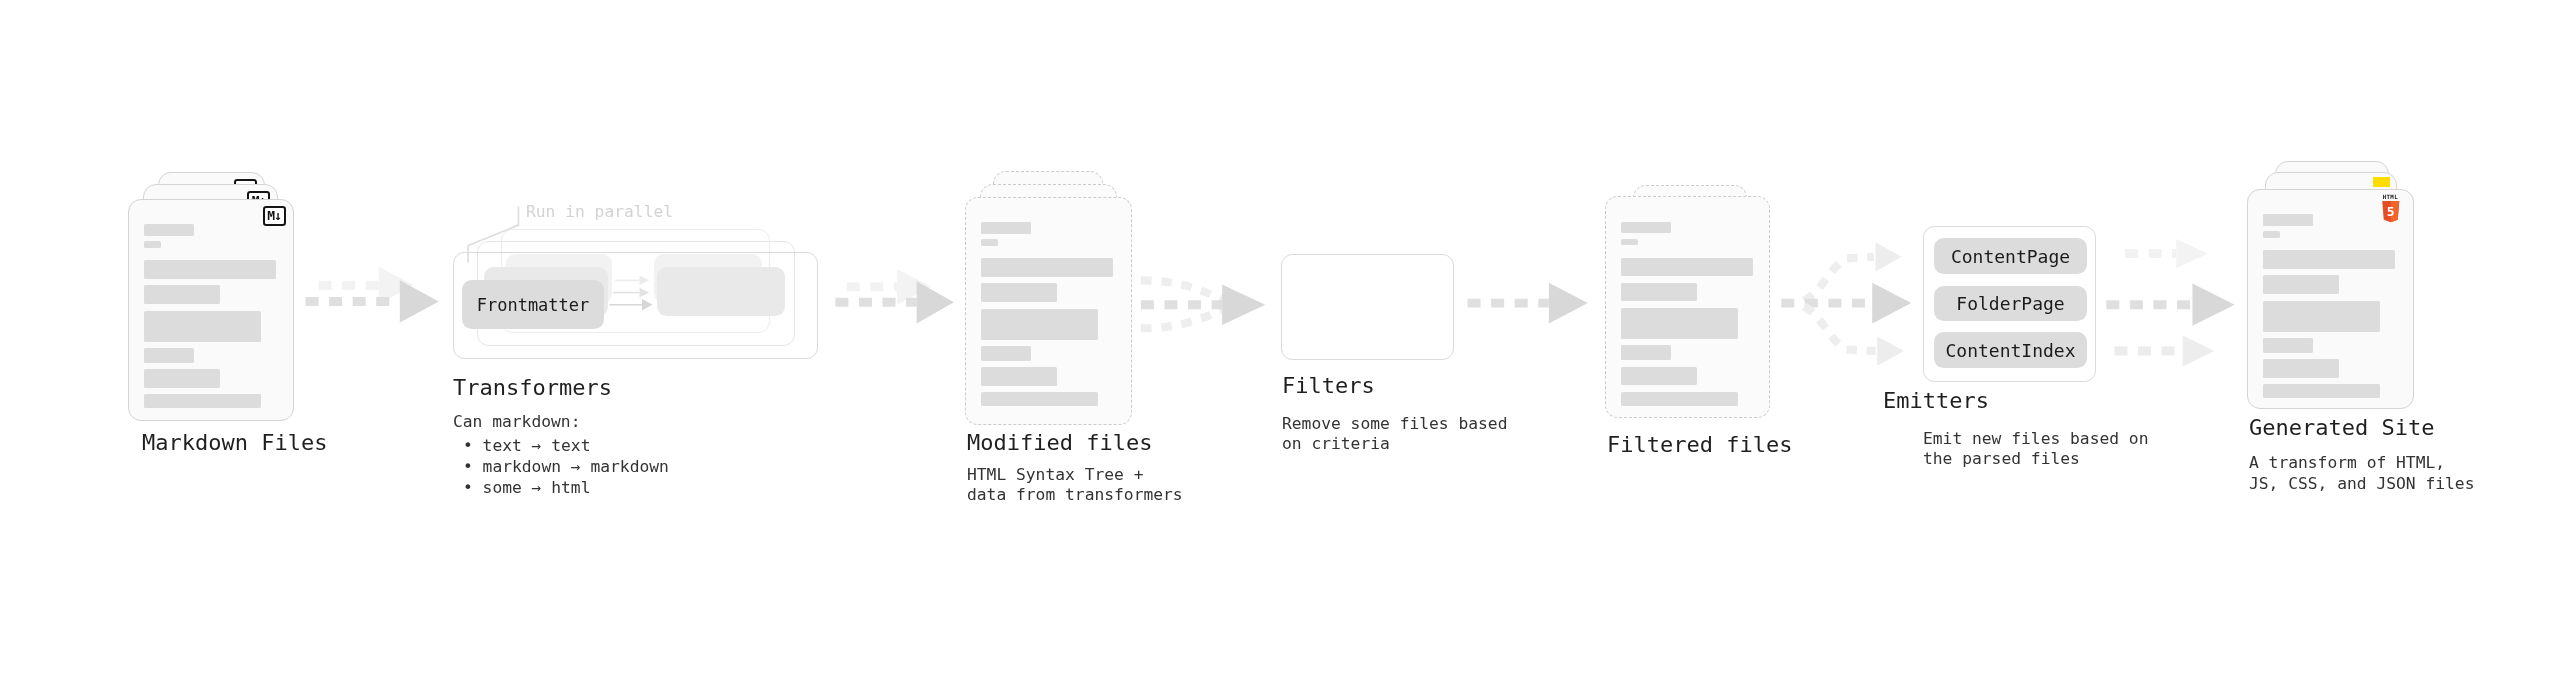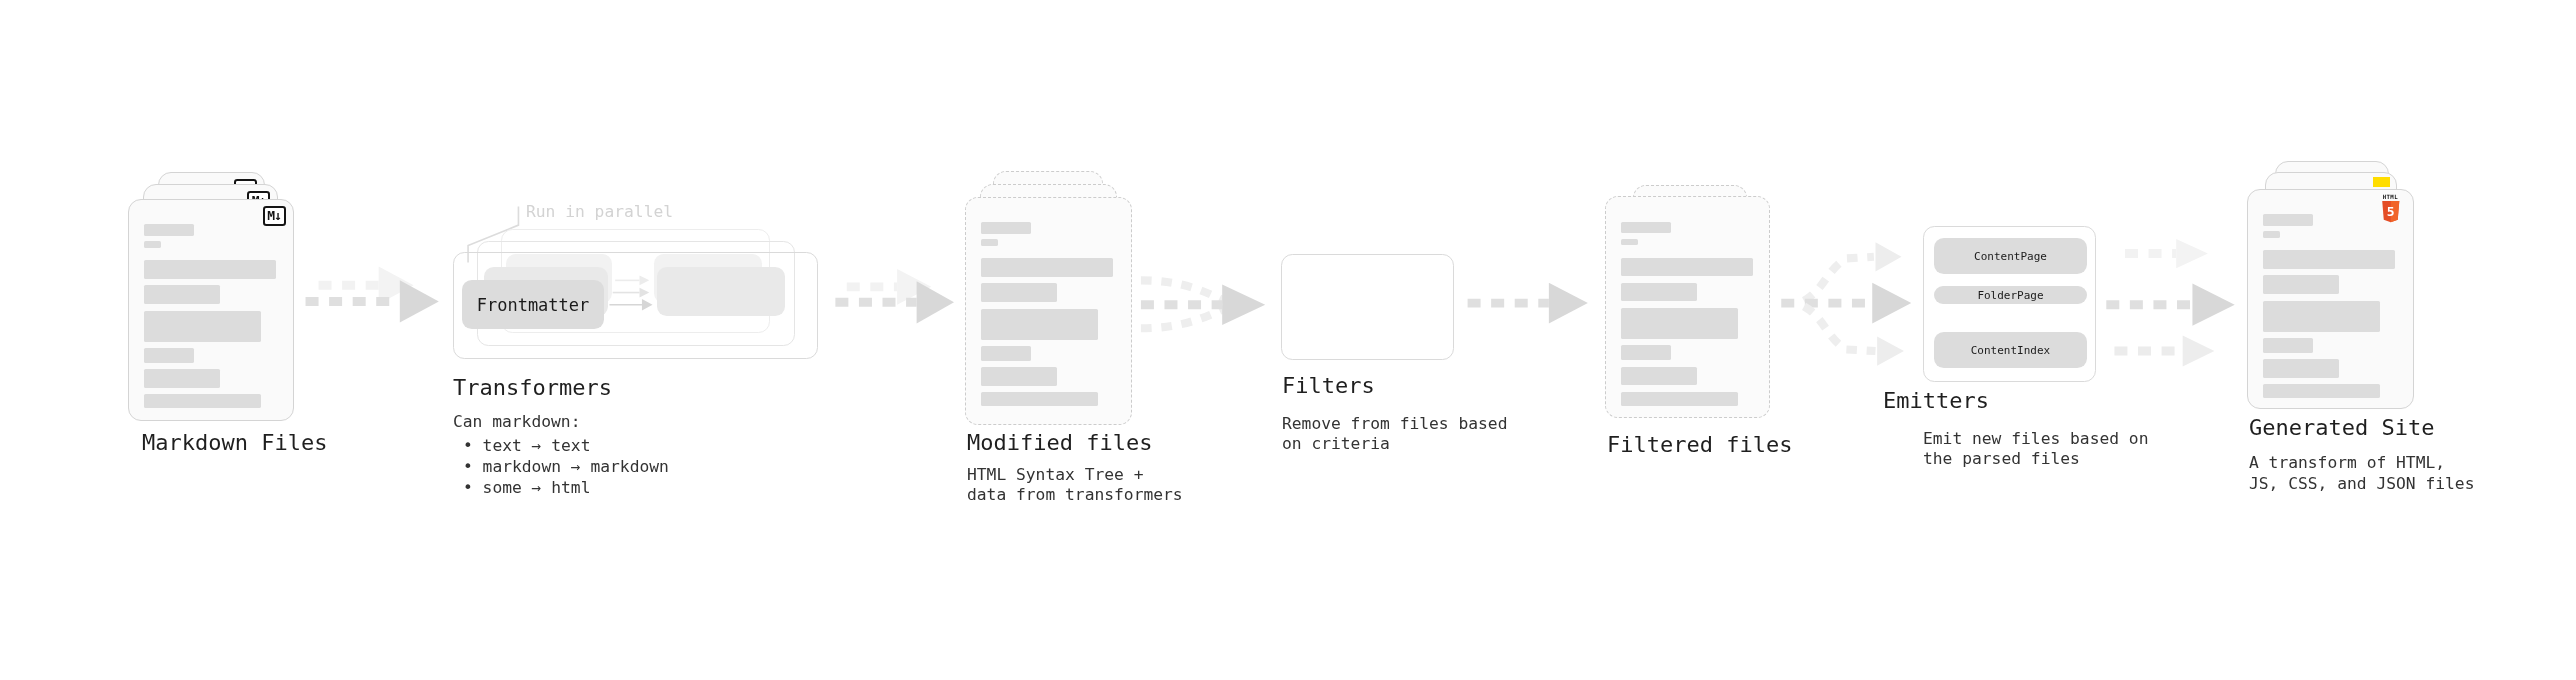--- a/index.html
+++ b/index.html
@@ -42,21 +42,21 @@
     border:1.6px solid #dadada; border-radius:11.4px;
   }
   .obox.g1 { border-color:#e5e5e5; }
   .obox.g2 { border-color:#ededed; }
 
   .pill {
     position:absolute; box-sizing:border-box; background:#dcdcdc; border-radius:9.8px;
     display:flex; align-items:center; justify-content:center;
     color:#1b1b1b; font-size:17px; white-space:pre;
   }
-  .pill.small { font-size:11px; }
+  .pill.small { font-size:18px; }
   .pill.g1 { background:#e9e9e9; }
   .pill.g2 { background:#f2f2f2; }
 
   .note { position:absolute; color:#d3d3d3; font-size:16.3px; white-space:pre; }
 
   .node-label { position:absolute; color:#1f1f1f; font-size:22px; font-weight:500; white-space:pre; }
   .node-desc  { position:absolute; color:#333333; font-size:16.3px; line-height:20.3px; white-space:pre; }
 
   
   .css-badge { position:absolute; top:15px; right:6.5px; width:18px; }
@@ -186,21 +186,21 @@
           <div class="bar" style="width: 117px; height: 14px; margin-bottom: 0px;"></div>
         </div>
     </div>
   </div>
   <div class="node-label" style="left:967px;top:430px">Modified files</div>
   <div class="node-desc" style="left:967px;top:465px">HTML Syntax Tree +</div>
   <div class="node-desc" style="left:967px;top:485px">data from transformers</div>
 
   <div class="obox" style="left:1281px;top:254px;width:173px;height:106px"></div>
   <div class="node-label" style="left:1282px;top:373px">Filters</div>
-  <div class="node-desc" style="left:1282px;top:414px">Remove from files based</div>
+  <div class="node-desc" style="left:1282px;top:414px">Remove some files based</div>
   <div class="node-desc" style="left:1282px;top:434px">on criteria</div>
 
   <div class="stack" style="left:1605px;top:185px;width:195px;height:244px">
     <div class="doc-card dashed" style="left:28.4px;top:0;width:114px;height:195px"></div>
     <div class="doc-card dashed" style="left:0;top:11.4px;width:165px;height:222px">
       <div class="bars">
           <div class="bar" style="width: 50px; height: 11.4px; margin-bottom: 5.7px;"></div>
           <div class="bar" style="width: 17px; height: 6.5px; margin-bottom: 12.2px;"></div>
           <div class="bar" style="width: 132px; height: 18.7px; margin-bottom: 6.5px;"></div>
           <div class="bar" style="width: 76px; height: 18.7px; margin-bottom: 6.5px;"></div>
@@ -208,21 +208,21 @@
           <div class="bar" style="width: 50px; height: 14.6px; margin-bottom: 6.5px;"></div>
           <div class="bar" style="width: 76px; height: 18.7px; margin-bottom: 6.5px;"></div>
           <div class="bar" style="width: 117px; height: 14px; margin-bottom: 0px;"></div>
         </div>
     </div>
   </div>
   <div class="node-label" style="left:1607px;top:432px">Filtered files</div>
 
   <div class="obox" style="left:1923px;top:226px;width:173px;height:156px"></div>
   <div class="pill small" style="left:1934px;top:238px;width:153px;height:36px">ContentPage</div>
-  <div class="pill small" style="left:1934px;top:286px;width:153px;height:18px">FolderPage</div>
+  <div class="pill small" style="left:1934px;top:286px;width:153px;height:35px">FolderPage</div>
   <div class="pill small" style="left:1934px;top:332px;width:153px;height:36px">ContentIndex</div>
   <div class="node-label" style="left:1883px;top:388px">Emitters</div>
   <div class="node-desc" style="left:1923px;top:429px">Emit new files based on</div>
   <div class="node-desc" style="left:1923px;top:449px">the parsed files</div>
 
   <div class="stack" style="left:2247px;top:161px;width:195px;height:252px">
     <div class="doc-card" style="left:28.4px;top:0;width:114px;height:195px">
       <div class="css-badge">
         <span class="word">CSS</span>
         <div class="bar"></div>

